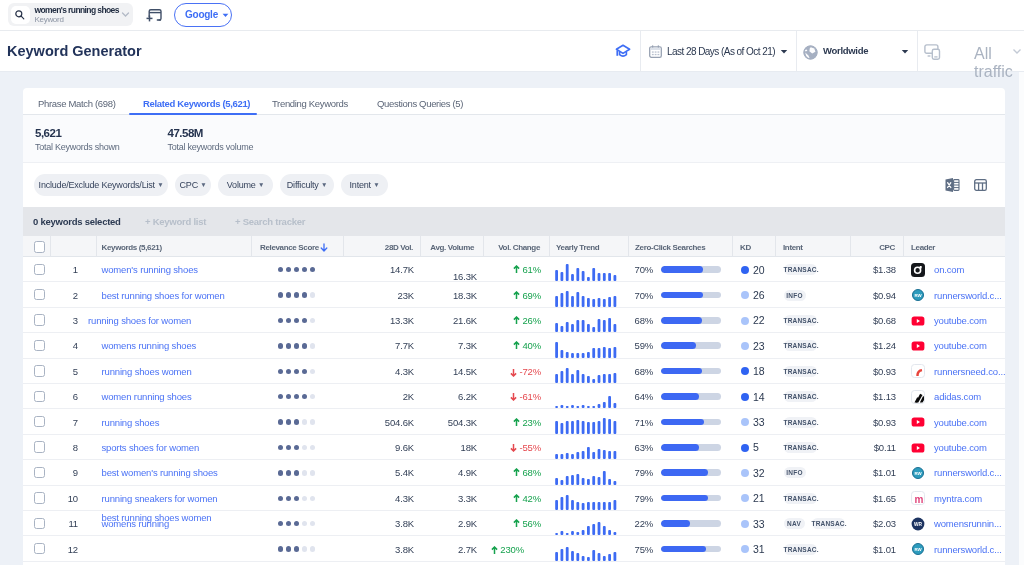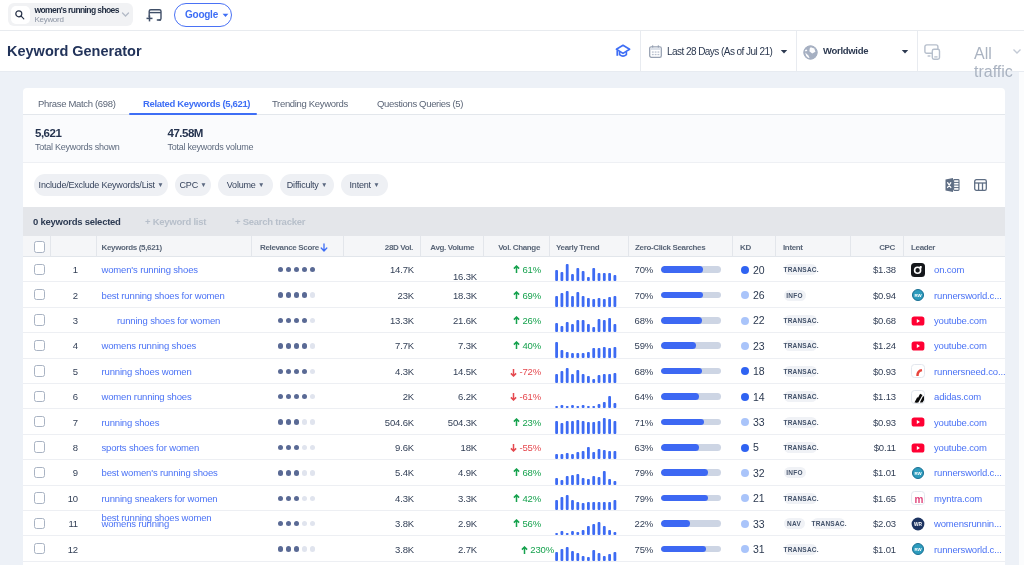--- a/index.html
+++ b/index.html
@@ -67,21 +67,21 @@
     <line x1="3.6" y1="0.4" x2="3.6" y2="3" stroke="#97a1b2" stroke-width="1.3"></line>
     <line x1="9.4" y1="0.4" x2="9.4" y2="3" stroke="#97a1b2" stroke-width="1.3"></line>
     <rect x="1.5" y="2.6" width="10" height="2.4" fill="#dde2ea"></rect>
     <rect x="2.9" y="6.4" width="1.8" height="1.3" fill="#b9c1cf"></rect>
     <rect x="5.7" y="6.4" width="1.8" height="1.3" fill="#b9c1cf"></rect>
     <rect x="8.5" y="6.4" width="1.8" height="1.3" fill="#b9c1cf"></rect>
     <rect x="2.9" y="8.9" width="1.8" height="1.3" fill="#b9c1cf"></rect>
     <rect x="5.7" y="8.9" width="1.8" height="1.3" fill="#b9c1cf"></rect>
     <rect x="8.5" y="8.9" width="1.8" height="1.3" fill="#b9c1cf"></rect>
   </svg>
-<div class="abs" style="left:667px;top:45.5px;font-size:10px;color:#2c3950;letter-spacing:-0.55px;white-space:nowrap">Last 28 Days (As of Jul 21)</div>
+<div class="abs" style="left:667px;top:45.5px;font-size:10px;color:#2c3950;letter-spacing:-0.55px;white-space:nowrap">Last 28 Days (As of Oct 21)</div>
 <svg class="abs" style="left:780px;top:49px" width="8" height="6" viewBox="0 0 8 6">
     <path d="M0.8 1 L4 4.6 L7.2 1 Z" fill="#2c3950"></path>
   </svg>
 <div class="abs" style="left:796px;top:31px;width:1px;height:41px;background:#e8ebf0;"></div>
 <svg class="abs" style="left:803px;top:44.5px" width="15" height="15" viewBox="0 0 15 15">
     <circle cx="7.5" cy="7.5" r="7" fill="#a6b0c2"></circle>
     <path d="M7.8 2.2 L11.3 3.6 L12.4 6.8 L9.2 8.4 L6.4 6.2 L6.8 3.2 Z" fill="#fdfdfe"></path>
     <path d="M2.2 7.6 L5.4 10.6 L6.6 13 L5 12.8 Q2.6 11 2.2 7.6 Z" fill="#fdfdfe"></path>
     <path d="M1.8 5 L3.6 4.4 L4.4 5.8 L2.6 6.6 Z" fill="#fdfdfe"></path>
     <circle cx="7.5" cy="7.5" r="6.6" fill="none" stroke="#a6b0c2" stroke-width="1"></circle>
@@ -256,21 +256,21 @@
     <svg width="14" height="14" viewBox="0 0 14 14">
       <circle cx="7" cy="7" r="5.6" fill="#2d9cbd"></circle>
       <circle cx="7" cy="7" r="5.5" fill="none" stroke="#1b6f93" stroke-width="1"></circle>
       <text x="7" y="9" font-size="4.4" font-weight="bold" fill="#fff" text-anchor="middle" font-family="Liberation Sans">RW</text>
     </svg>
   </div>
 <div class="t link" style="left:934px;top:289.5px">runnersworld.c...</div>
 <div class="rowline" style="top:332.2px"></div>
 <div class="cb" style="left:33.5px;top:314.3px"></div>
 <div class="t num" style="right:946px;top:314.9px">3</div>
-<div class="t link" style="left:117px;top:314.9px">running shoes for women</div>
+<div class="t link" style="left:88px;top:314.9px">running shoes for women</div>
 <div class="dot" style="left:278px;top:317.8px;background:#5a6a95"></div>
 <div class="dot" style="left:286px;top:317.8px;background:#5a6a95"></div>
 <div class="dot" style="left:294px;top:317.8px;background:#5a6a95"></div>
 <div class="dot" style="left:302px;top:317.8px;background:#5a6a95"></div>
 <div class="dot" style="left:310px;top:317.8px;background:#e0e4ee"></div>
 <div class="t num" style="right:610px;top:314.9px">13.3K</div>
 <div class="t num" style="right:547px;top:314.9px">21.6K</div>
 <div class="t up" style="right:483px;top:314.9px;display:flex;align-items:center"><svg width="7" height="9" viewBox="0 0 7 9" style="margin-right:2px">
       <path d="M3.5 8 L3.5 1.4 M0.9 3.6 L3.5 1 L6.1 3.6" fill="none" stroke="#16a24e" stroke-width="1.5"></path>
     </svg>26%</div>
@@ -652,21 +652,21 @@
 <div class="cb" style="left:33.5px;top:542.9px"></div>
 <div class="t num" style="right:946px;top:543.5px">12</div>
 <div class="t link" style="left:101.5px;top:512px">best running shoes women</div>
 <div class="dot" style="left:278px;top:546.4px;background:#5a6a95"></div>
 <div class="dot" style="left:286px;top:546.4px;background:#5a6a95"></div>
 <div class="dot" style="left:294px;top:546.4px;background:#5a6a95"></div>
 <div class="dot" style="left:302px;top:546.4px;background:#e0e4ee"></div>
 <div class="dot" style="left:310px;top:546.4px;background:#e0e4ee"></div>
 <div class="t num" style="right:610px;top:543.5px">3.8K</div>
 <div class="t num" style="right:547px;top:543.5px">2.7K</div>
-<div class="t up" style="right:470px;top:543.5px;display:flex;align-items:flex-end"><svg width="7" height="9" viewBox="0 0 7 9" style="margin-right:2px">
+<div class="t up" style="right:500px;top:543.5px;display:flex;align-items:flex-end"><svg width="7" height="9" viewBox="0 0 7 9" style="margin-right:2px">
       <path d="M3.5 8 L3.5 1.4 M0.9 3.6 L3.5 1 L6.1 3.6" fill="none" stroke="#16a24e" stroke-width="1.5"></path>
     </svg>230%</div>
 <svg class="trend" style="left:555px;top:542.8px" width="64" height="18" viewBox="0 0 64 18">
     <rect x="0.2" y="9" width="2.8" height="9" rx="1" fill="#3d6bf3"></rect>
     <rect x="5.5" y="6" width="2.8" height="12" rx="1" fill="#3d6bf3"></rect>
     <rect x="10.8" y="4" width="2.8" height="14" rx="1" fill="#3d6bf3"></rect>
     <rect x="16.1" y="8" width="2.8" height="10" rx="1" fill="#3d6bf3"></rect>
     <rect x="21.4" y="10" width="2.8" height="8" rx="1" fill="#3d6bf3"></rect>
     <rect x="26.7" y="13" width="2.8" height="5" rx="1" fill="#3d6bf3"></rect>
     <rect x="32.0" y="14" width="2.8" height="4" rx="1" fill="#3d6bf3"></rect>

